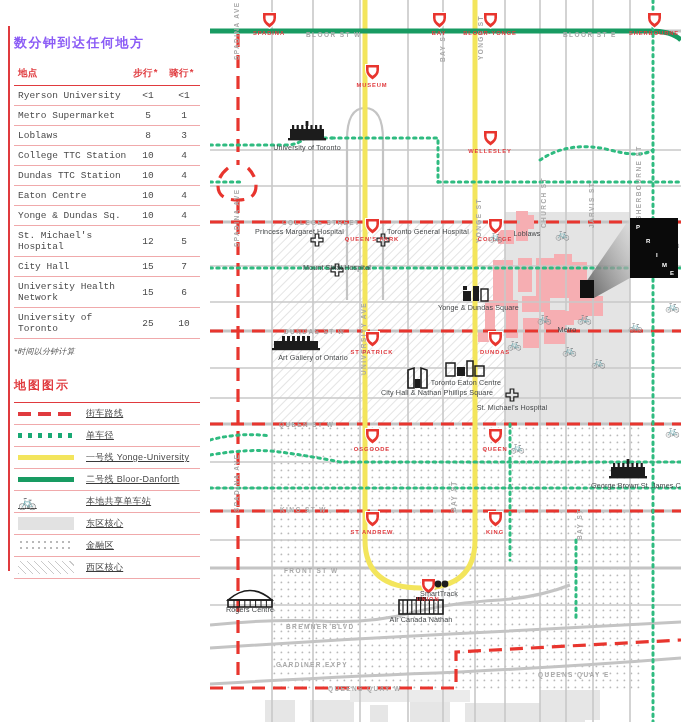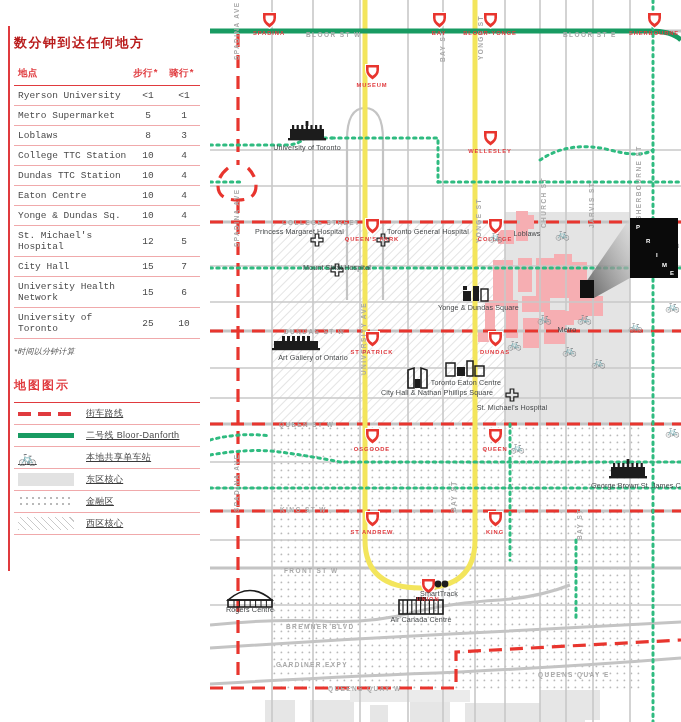--- a/index.html
+++ b/index.html
@@ -12,21 +12,21 @@
   
   #left-panel{
     position:absolute;left:0;top:0;width:210px;height:722px;
     background:#ffffff;z-index:40;
   }
   #panel-rule{
     position:absolute;left:8px;top:26px;width:2px;height:545px;background:#e03a3e;
   }
   .panel-inner{position:absolute;left:14px;top:34px;width:196px;}
   .panel-title{
-    font-size:13px;font-weight:bold;color:#b91c1c;letter-spacing:1.5px;
+    font-size:13px;font-weight:bold;color:#8b5cf6;letter-spacing:1.5px;
     margin:0 0 12px 0;
   }
   table.tt{border-collapse:collapse;width:186px;font-size:9.5px;font-family:Liberation Mono, monospace;}
   table.tt th{
     text-align:left;color:#e03a3e;font-weight:bold;font-size:9.5px;
     padding:3px 0 5px 4px;border-bottom:1.3px solid #e03a3e;letter-spacing:.3px;
   }
   table.tt th.num{text-align:center;width:36px;padding-left:0;}
   table.tt td{
     padding:4px 0 4px 4px;border-bottom:1px solid #f0a9ab;
@@ -164,20 +164,32 @@
 
     <h2 class="legend-title">地图图示</h2>
 
     <table class="lg">
       <tbody id="lg-body">
           <tr>
             <td class="sw">
               <div class="sw-streetcar"></div>
             </td>
             <td class="lb">街车路线</td>
+          </tr>
+          <tr>
+            <td class="sw">
+              <div class="sw-bikelane"></div>
+            </td>
+            <td class="lb">单车径</td>
+          </tr>
+          <tr>
+            <td class="sw">
+              <div class="sw-line1"></div>
+            </td>
+            <td class="lb">一号线 Yonge-University</td>
           </tr>
           <tr>
             <td class="sw">
               <div class="sw-line2"></div>
             </td>
             <td class="lb">二号线 Bloor-Danforth</td>
           </tr>
           <tr>
             <td class="sw">
               <div class="bike-ico">🚲</div>
@@ -507,21 +519,21 @@
       <div class="lbl poi-lbl" style="width: 74px; left: 90px; top: 264px;">Mount Sinai Hospital</div>
       <div class="lbl poi-lbl" style="width: 74px; left: 66px; top: 354px;">Art Gallery of Ontario</div>
       <div class="lbl poi-lbl" style="width: 74px; left: 228px; top: 304px;">Yonge &amp; Dundas Square</div>
       <div class="lbl poi-lbl" style="width: 74px; left: 171px; top: 389px;">City Hall &amp; Nathan Phillips Square</div>
       <div class="lbl poi-lbl" style="width: 74px; left: 219px; top: 379px;">Toronto Eaton Centre</div>
       <div class="lbl poi-lbl" style="width: 74px; left: 265px; top: 404px;">St. Michael's Hospital</div>
       <div class="lbl poi-lbl" style="width: 74px; left: 280px; top: 230px;">Loblaws</div>
       <div class="lbl poi-lbl" style="width: 74px; left: 320px; top: 326px;">Metro</div>
       <div class="lbl poi-lbl" style="width: 74px; left: 381px; top: 482px;">George Brown St. James Campus</div>
       <div class="lbl poi-lbl" style="width: 74px; left: 3px; top: 606px;">Rogers Centre</div>
-      <div class="lbl poi-lbl" style="width: 74px; left: 174px; top: 616px;">Air Canada Centre</div>
+      <div class="lbl poi-lbl" style="width: 74px; left: 174px; top: 616px;">Air Canada Nathan</div>
       <div class="lbl poi-lbl" style="width: 60px; left: 210px; top: 590px; text-align: left;">SmartTrack</div>
     </div>
   <div id="bike-dots">
       <div class="bike-dot" style="left: 278px; top: 230px;">🚲</div>
       <div class="bike-dot" style="left: 345px; top: 228px;">🚲</div>
       <div class="bike-dot" style="left: 327px; top: 312px;">🚲</div>
       <div class="bike-dot" style="left: 297px; top: 338px;">🚲</div>
       <div class="bike-dot" style="left: 352px; top: 344px;">🚲</div>
       <div class="bike-dot" style="left: 367px; top: 312px;">🚲</div>
       <div class="bike-dot" style="left: 381px; top: 356px;">🚲</div>

